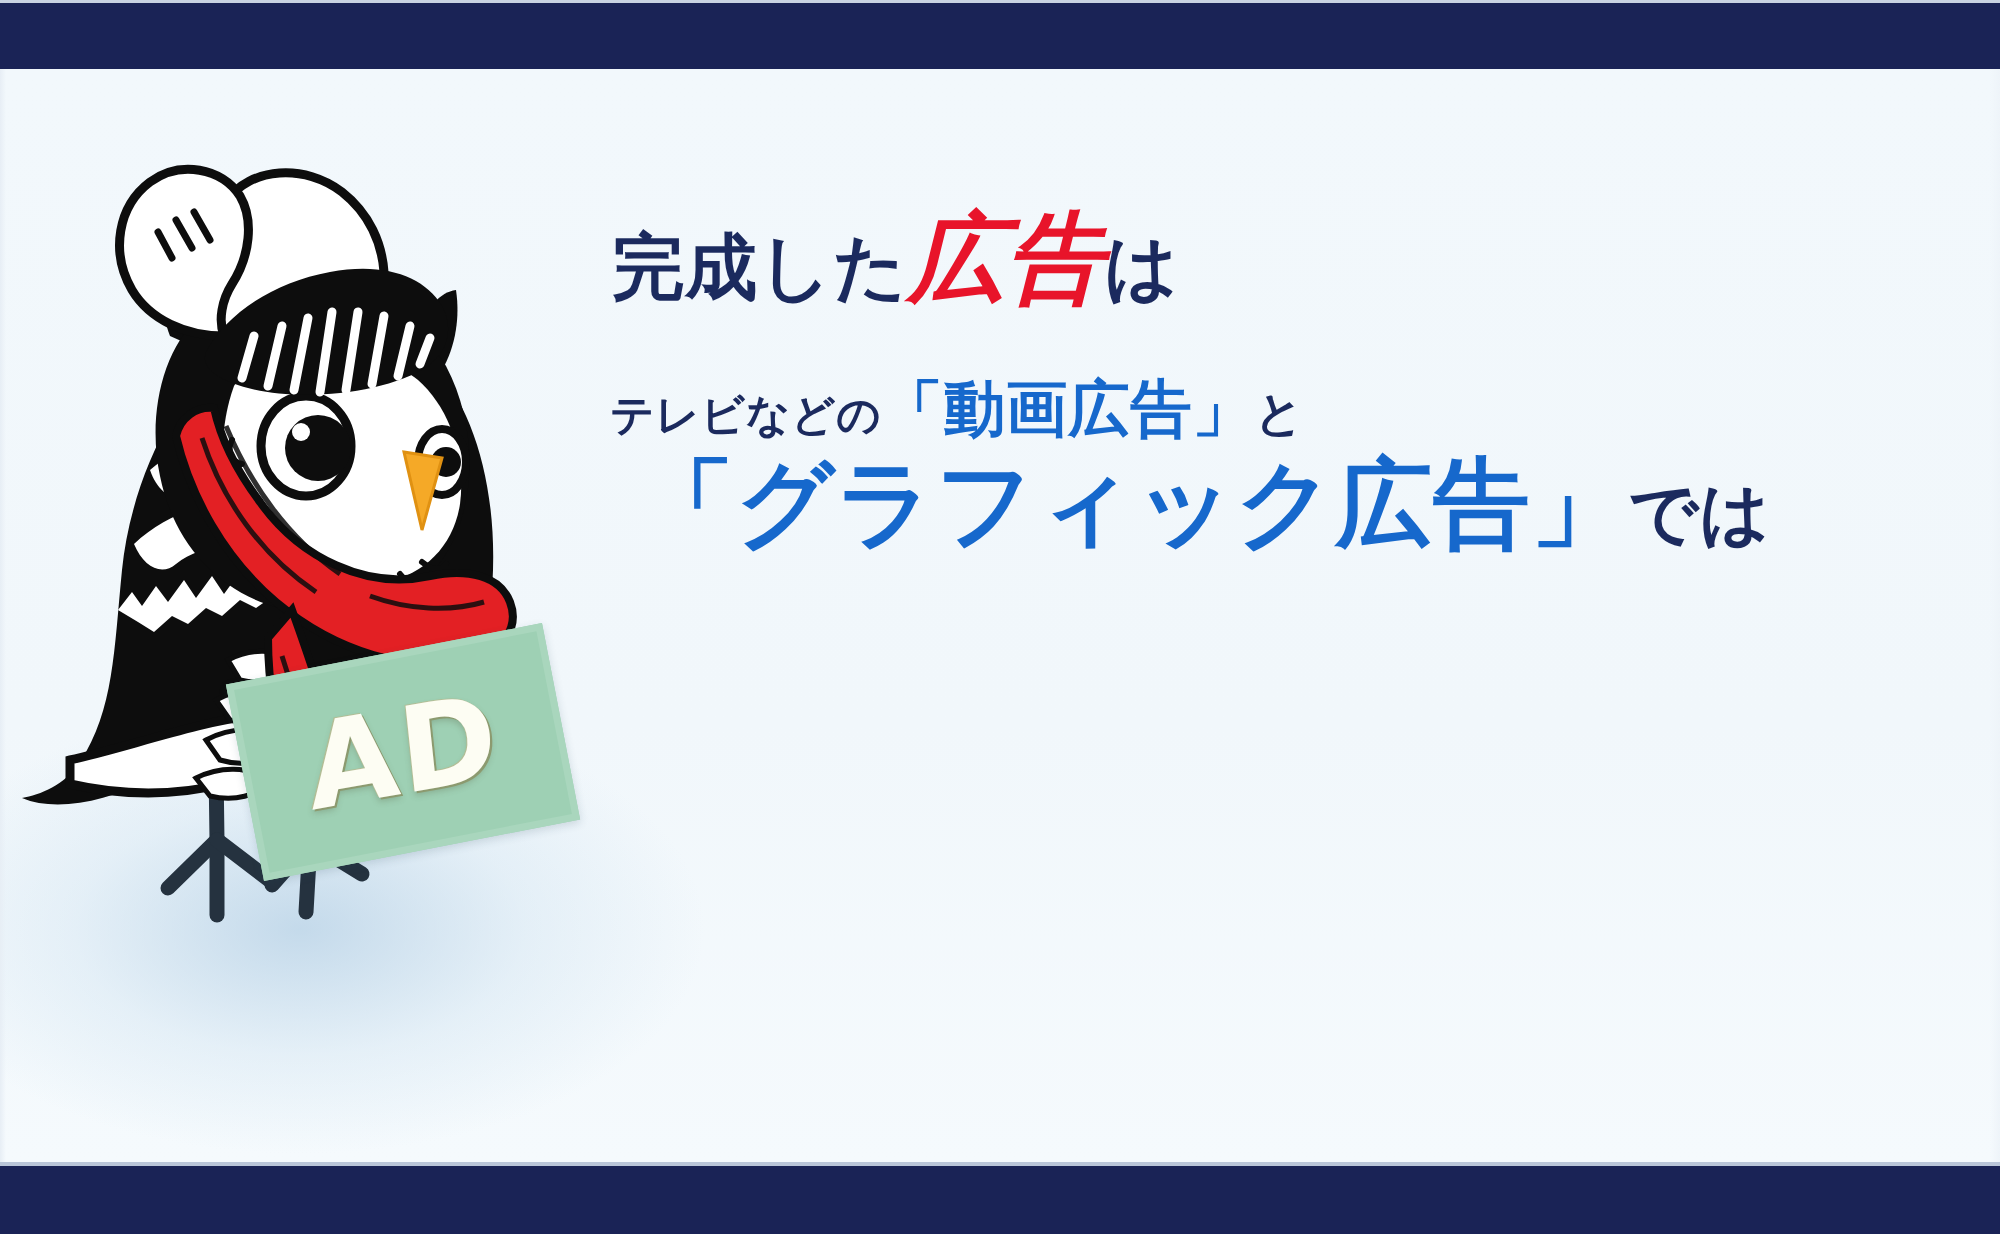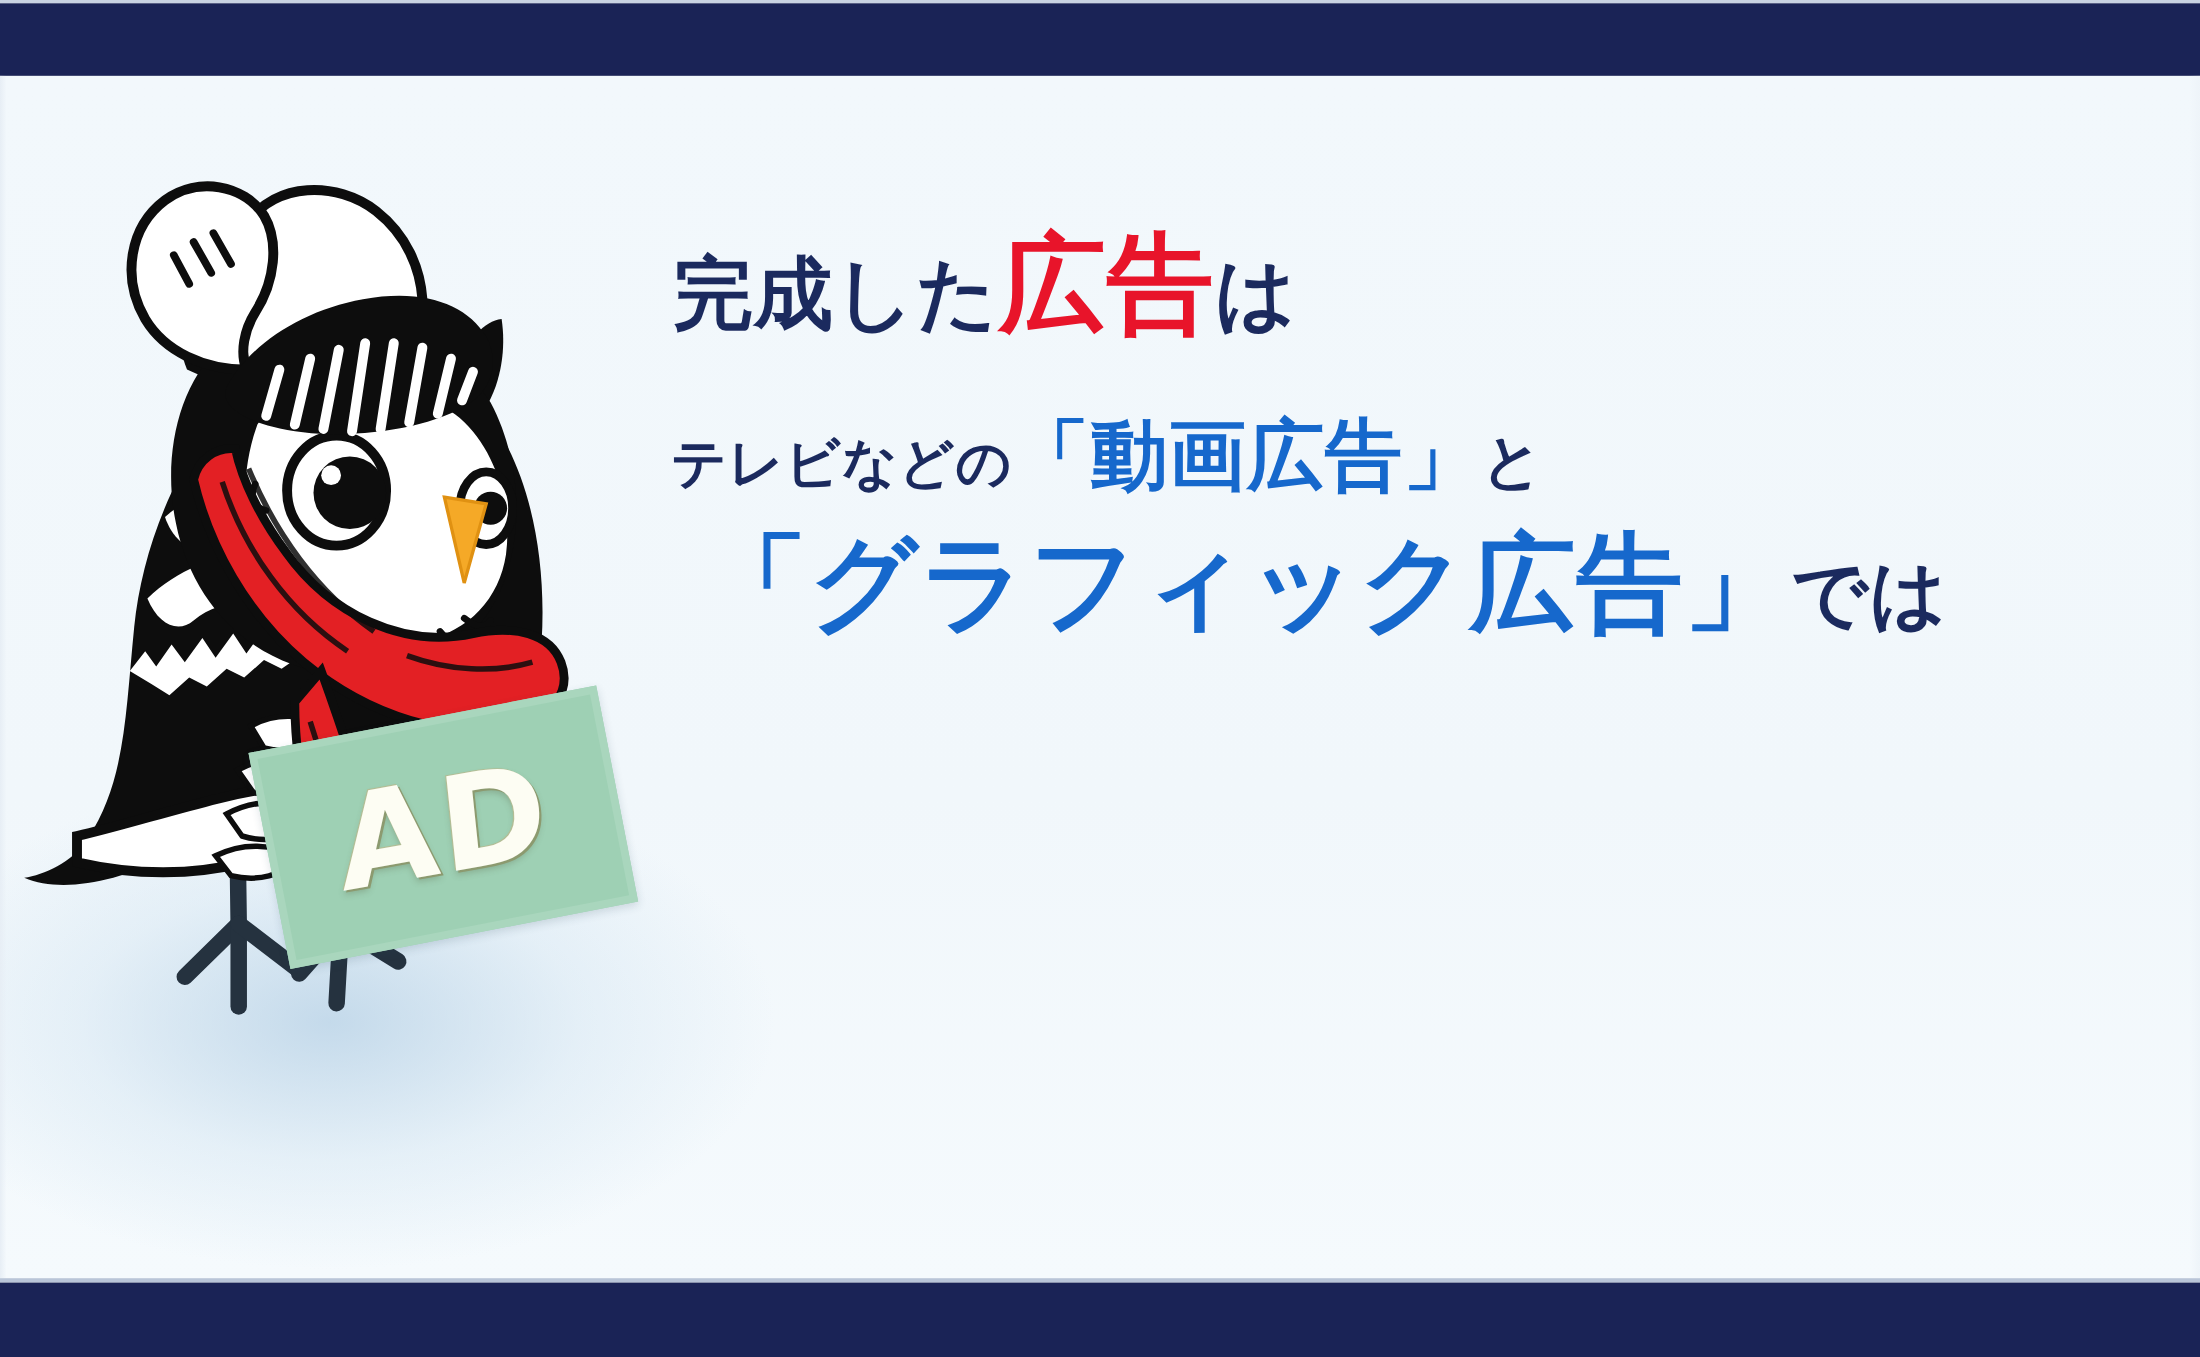--- a/index.html
+++ b/index.html
@@ -82,24 +82,24 @@
     letter-spacing: 0.01em;
     white-space: nowrap;
   }
   .tline-1 {
     font-size: 84px;
     line-height: 1.0;
     padding-left: 12px;
     margin-bottom: 72px;
   }
   .tline-2 {
-    font-size: 64px;
+    font-size: 56px;
     line-height: 1.0;
     padding-left: 10px;
-    margin-bottom: 30px;
+    margin-bottom: 12px;
   }
   .tline-3 {
     font-size: 88px;
     line-height: 1.05;
     padding-left: 38px;
     margin-bottom: 68px;
   }
   .tline-4 {
     font-size: 90px;
     line-height: 1.05;
@@ -107,21 +107,21 @@
   }
 
   .navy  { color: #1b2a5e; }
   .red   { color: #e8142a; }
   .blue  { color: #1668cc; }
 
   
   .kana-sm { font-size: 0.78em; }
   .kana-md { font-size: 0.86em; }
   .big     { font-size: 1.10em; }
-  .bigger  { font-size: 1.16em; }
+  .bigger  { font-size: 1.16em; font-style: italic; }
 
   
   .owl-wrap {
     position: absolute;
     left: 10px;
     top: 140px;
     width: 580px;
     height: 880px;
   }
   .owl-svg { display: block; width: 580px; height: 880px; }

